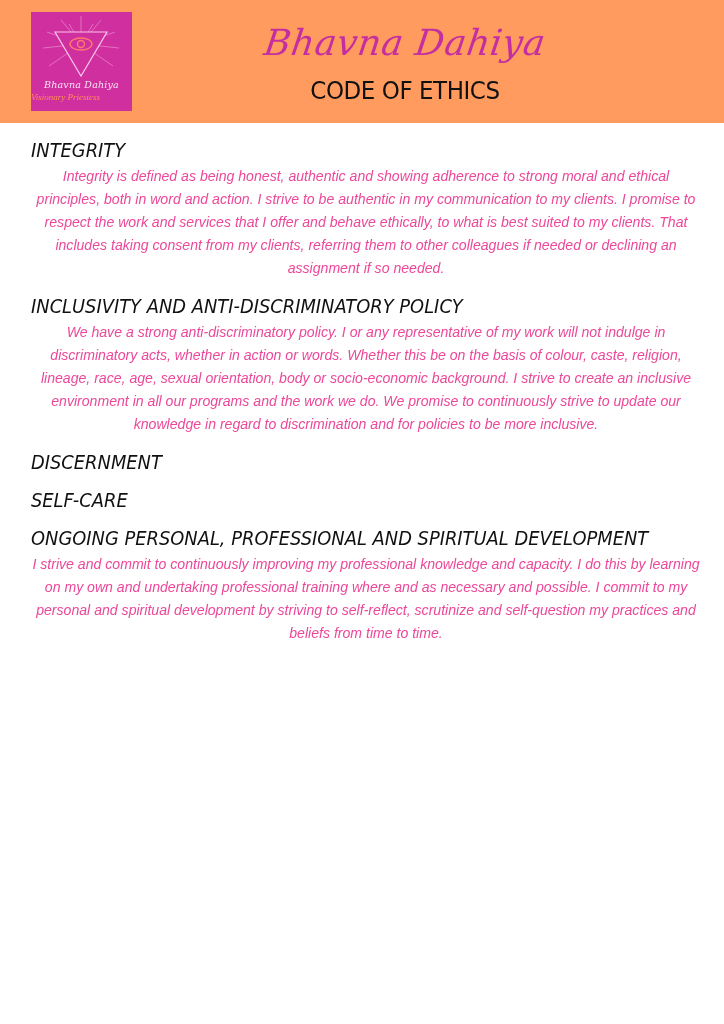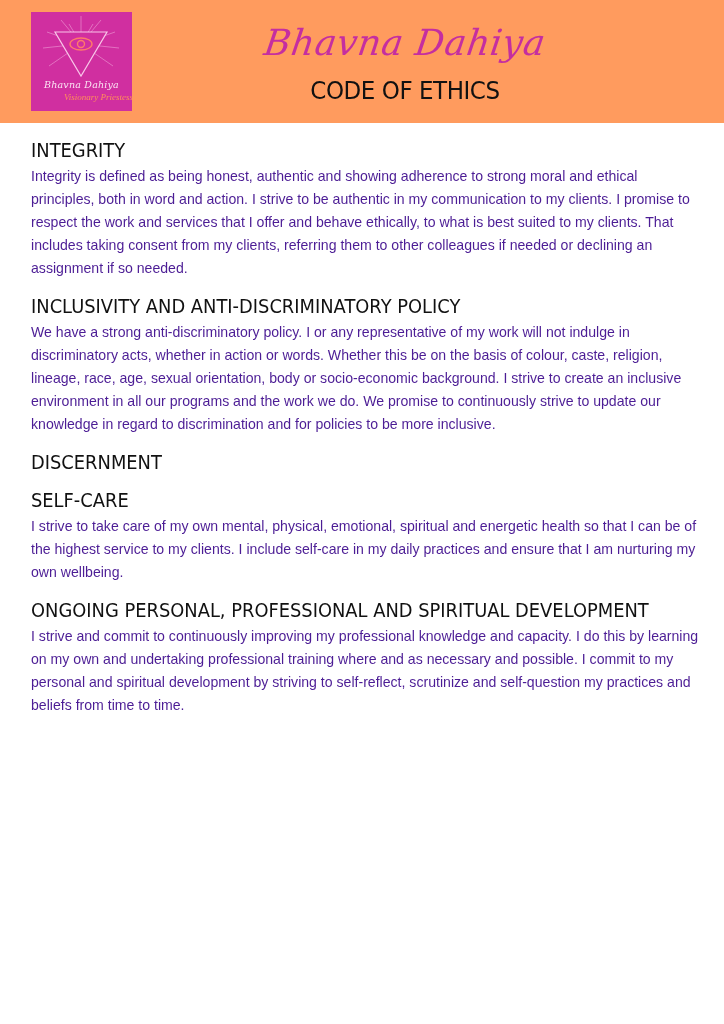--- a/index.html
+++ b/index.html
@@ -16,46 +16,46 @@
     position: absolute; left: 31px; top: 12px; width: 101px; height: 99px;
     background: #d02fa0; overflow: hidden;
   }
   .logo svg { position: absolute; left: 0; top: 0; }
   .logo-name {
     position: absolute; left: 0; width: 101px; top: 67px; text-align: center;
     font-family: "DejaVu Serif", serif; font-style: italic;
     font-size: 9.5px; color: #fbe3f3; letter-spacing: 0.2px;
   }
   .logo-tag {
-    position: absolute; left: 0; width: 102px; top: 80px; text-align: right;
+    position: absolute; left: 0; width: 102px; top: 80px; text-align: left;
     font-family: "Liberation Serif", serif; font-style: italic;
     font-size: 9px; color: #ff8e5a;
   }
   .brand {
     position: absolute; left: 200px; width: 410px; top: 22px; text-align: center;
     font-family: "DejaVu Serif", serif; font-style: italic;
     font-size: 36px; color: #c52ea0; letter-spacing: 0.5px;
     transform: skewX(-8deg);
   }
   .doc-title {
     position: absolute; left: 200px; width: 410px; top: 76px; text-align: center;
     font-family: "DejaVu Sans", sans-serif; font-size: 25px; color: #111;
     letter-spacing: -0.5px; transform: scaleX(0.92);
   }
   .content { position: absolute; left: 31px; top: 138px; width: 670px; }
-  .section { margin-bottom: 14px; }
+  .section { margin-bottom: 14px; font-style: italic; }
   .section h2 {
     margin: 0 0 3px 0; font-family: "DejaVu Sans", sans-serif; font-weight: normal;
     font-size: 19px; color: #111; line-height: 24px;
     transform: scaleX(0.94); transform-origin: left;
     letter-spacing: 0px;
   }
   .section p {
-    margin: 0; color: #4c1d95; font-family: "Liberation Sans", sans-serif;
-    font-size: 14.1px; line-height: 23px;
+    margin: 0; color: #ec4899; font-family: "Liberation Sans", sans-serif;
+    font-size: 14.1px; line-height: 23px; text-align: center;
   }
 </style>
 </head>
 <body>
 
 <div class="header">
   <div class="logo">
     <svg width="101" height="99" viewBox="0 0 101 99">
       <g stroke="#f6b8e4" stroke-width="0.6" opacity="0.8">
         <line x1="50" y1="32" x2="50" y2="4"></line>
@@ -88,19 +88,18 @@
   </div>
   <div class="section">
     <h2>INCLUSIVITY AND ANTI-DISCRIMINATORY POLICY</h2>
     <p>We have a strong anti-discriminatory policy. I or any representative of my work will not indulge in discriminatory acts, whether in action or words. Whether this be on the basis of colour, caste, religion, lineage, race, age, sexual orientation, body or socio-economic background. I strive to create an inclusive environment in all our programs and the work we do. We promise to continuously strive to update our knowledge in regard to discrimination and for policies to be more inclusive.</p>
   </div>
   <div class="section">
     <h2>DISCERNMENT</h2>
   </div>
   <div class="section">
     <h2>SELF-CARE</h2>
-    <p>I strive to take care of my own mental, physical, emotional, spiritual and energetic health so that I can be of the highest service to my clients. I include self-care in my daily practices and ensure that I am nurturing my own wellbeing.</p>
   </div>
   <div class="section">
     <h2>ONGOING PERSONAL, PROFESSIONAL AND SPIRITUAL DEVELOPMENT</h2>
     <p>I strive and commit to continuously improving my professional knowledge and capacity. I do this by learning on my own and undertaking professional training where and as necessary and possible. I commit to my personal and spiritual development by striving to self-reflect, scrutinize and self-question my practices and beliefs from time to time.</p>
   </div>
 </div>
 
 </body></html>

